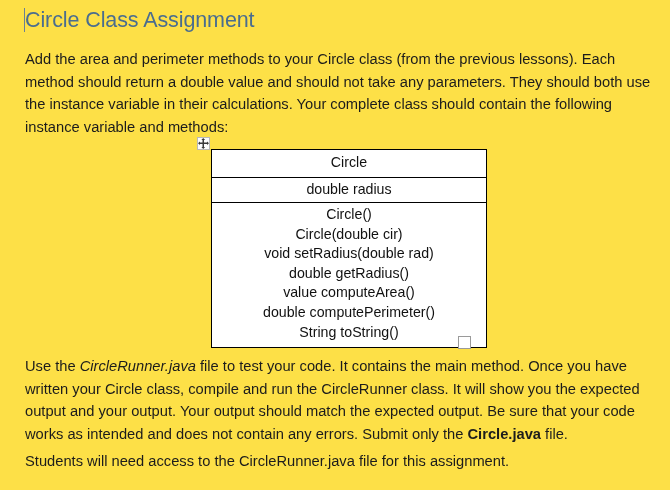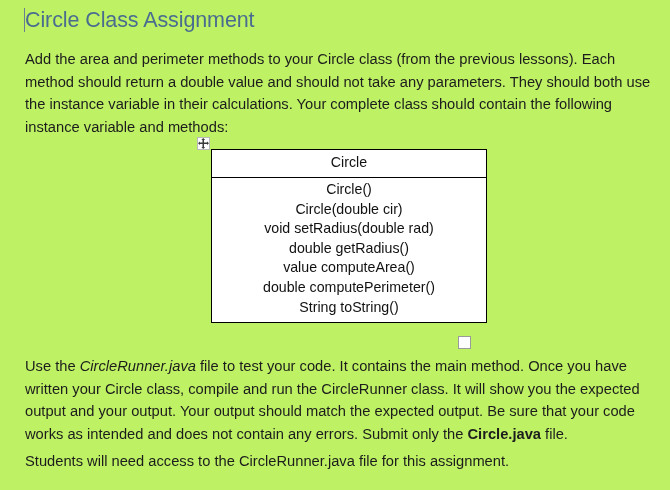--- a/index.html
+++ b/index.html
@@ -16,21 +16,21 @@
     color: #1a1a1a;
     -webkit-font-smoothing: antialiased;
   }
 
   .page {
     position: absolute;
     left: 0;
     top: 0;
     width: 670px;
     height: 490px;
-    background: #bef264;
+    background: #fde047;
   }
 
   
   .doc-title {
     position: absolute;
     left: 25px;
     top: 6px;
     font-size: 21.5px;
     font-weight: 400;
     color: #4a6d8f;
@@ -142,20 +142,23 @@
 
   <div class="para" id="para-intro">Add the area and perimeter methods to your Circle class (from the previous lessons). Each method should return a double value and should not take any parameters. They should both use the instance variable in their calculations. Your complete class should contain the following instance variable and methods:</div>
 
   <div class="uml-table-wrap">
     <table class="uml-table">
       <tbody>
         <tr>
           <td class="cell-classname">Circle</td>
         </tr>
         <tr>
+          <td class="cell-field">double radius</td>
+        </tr>
+        <tr>
           <td class="cell-methods">
             <span class="method-line">Circle()</span>
             <span class="method-line">Circle(double cir)</span>
             <span class="method-line">void setRadius(double rad)</span>
             <span class="method-line">double getRadius()</span>
             <span class="method-line">value computeArea()</span>
             <span class="method-line">double computePerimeter()</span>
             <span class="method-line">String toString()</span>
           </td>
         </tr>

